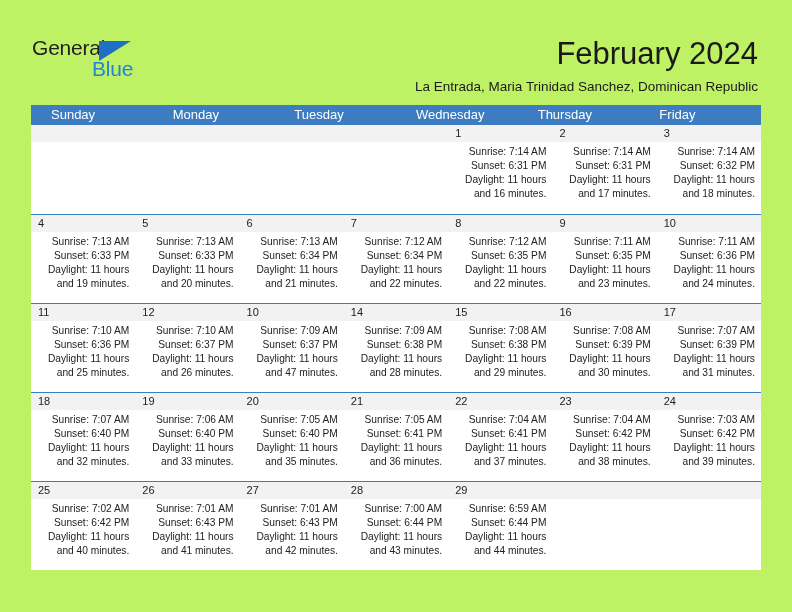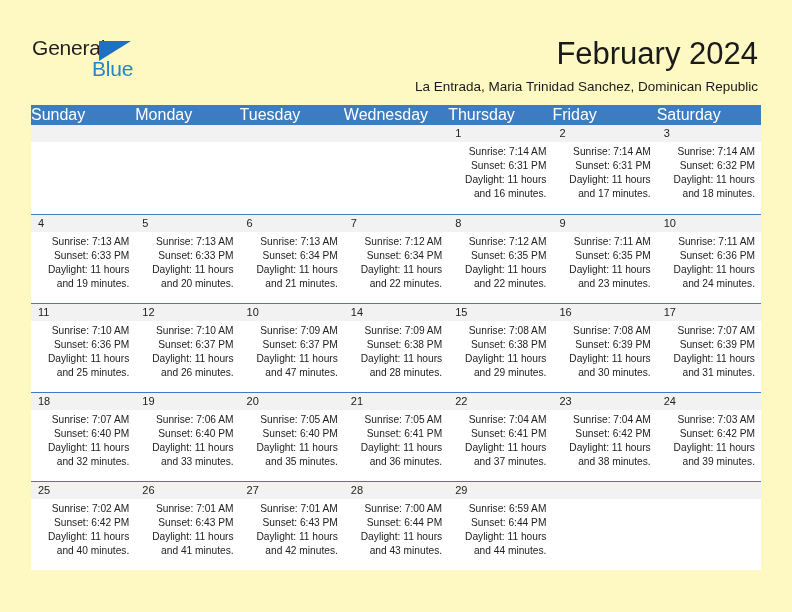--- a/index.html
+++ b/index.html
@@ -7,21 +7,21 @@
     width: 792px;
     height: 612px;
     background: #ffffff;
     font-family: "Liberation Sans", sans-serif;
     -webkit-font-smoothing: antialiased;
   }
   .page {
     position: relative;
     width: 792px;
     height: 612px;
-    background: #fef9c3;
+    background: #bef264;
     overflow: hidden;
   }
 
   
   .header {
     position: absolute;
     left: 0; top: 0;
     width: 792px;
     height: 104px;
   }
@@ -87,23 +87,23 @@
   }
   .dow-row {
     display: flex;
     width: 100%;
     background: #3d7cc0;
     height: 20px;
   }
   .dow {
     flex: 1 1 0;
     color: #ffffff;
-    font-size: 16px;
+    font-size: 13px;
     line-height: 20px;
-    padding-left: 0;
+    padding-left: 20px;
     white-space: nowrap;
     overflow: hidden;
   }
   .week {
     display: flex;
     width: 100%;
     border-top: 1px solid #3d7cc0;
     height: 89px;
   }
   .week.first { border-top: none; }
@@ -152,21 +152,20 @@
   </div>
 
   <div class="calendar">
     <div class="dow-row">
       <div class="dow">Sunday</div>
       <div class="dow">Monday</div>
       <div class="dow">Tuesday</div>
       <div class="dow">Wednesday</div>
       <div class="dow">Thursday</div>
       <div class="dow">Friday</div>
-      <div class="dow">Saturday</div>
     </div>
 
     <div id="weeks-host">
         <div class="week first">
           <div class="cell empty">
             <div class="cell-date"></div>
           </div>
           <div class="cell empty">
             <div class="cell-date"></div>
           </div>

